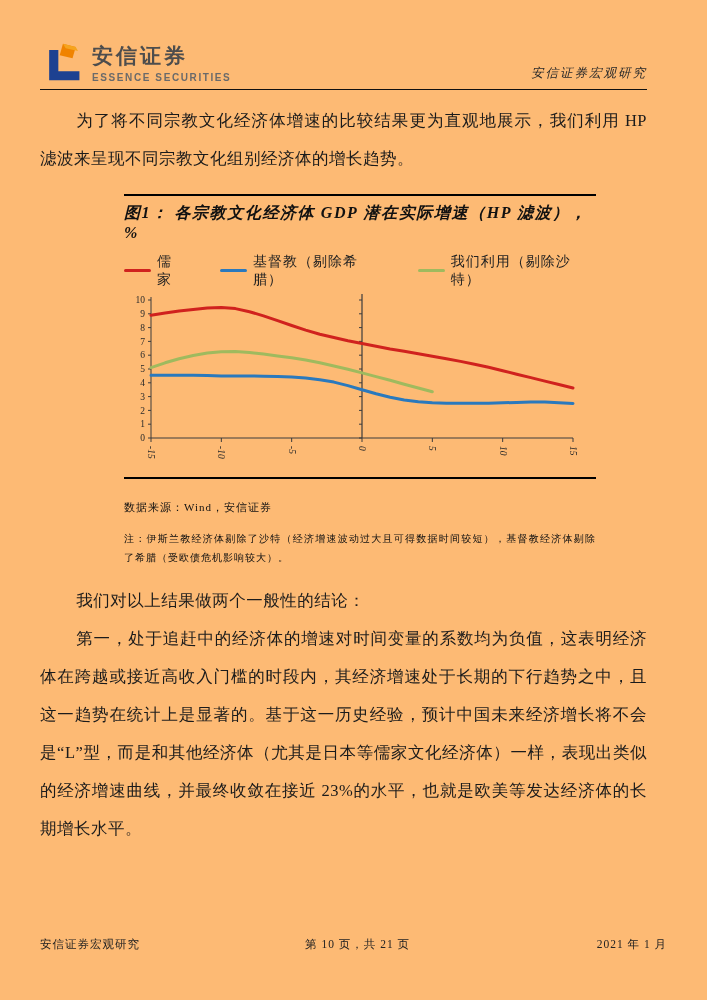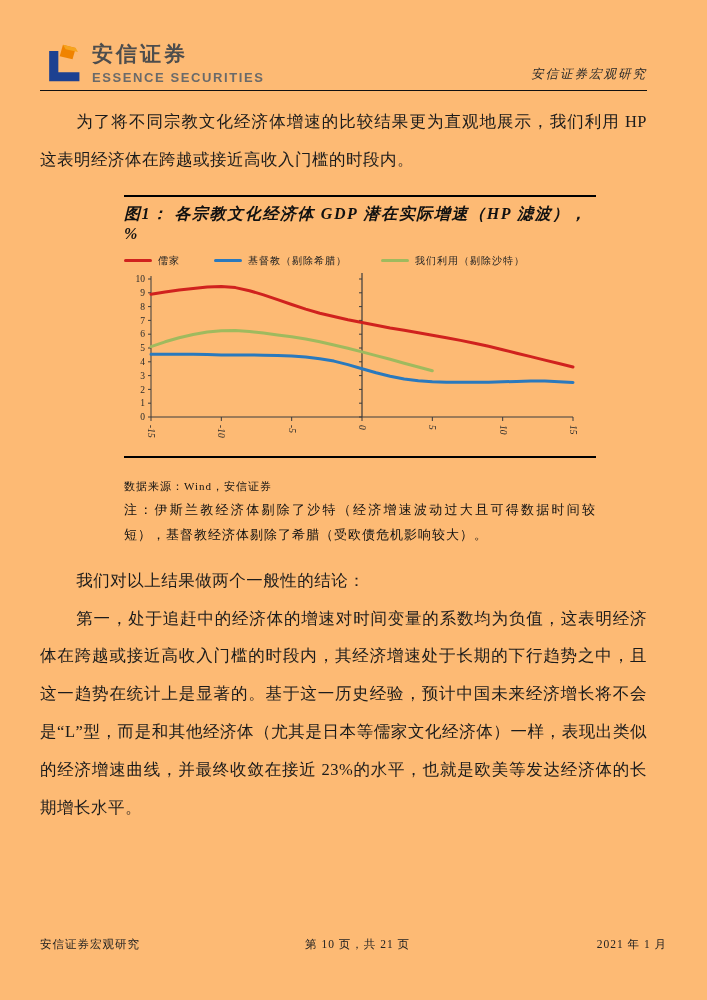--- a/index.html
+++ b/index.html
@@ -20,21 +20,21 @@
     display:flex; justify-content:space-between; align-items:flex-end;
     border-bottom:1.5px solid #111;
     padding-bottom:5px;
   }
   .brand { display:flex; align-items:center; gap:8px; }
   .brand-text .cn {
     font-size:21px; letter-spacing:3px; color:#4d4d4d; font-weight:600;
     font-family:"Liberation Sans", sans-serif;
   }
   .brand-text .en {
-    font-size:13px; letter-spacing:1.6px; color:#6a6a6a; font-weight:bold;
+    font-size:10px; letter-spacing:1.6px; color:#6a6a6a; font-weight:bold;
     font-family:"Liberation Sans", sans-serif; margin-top:2px;
   }
   .header-right {
     font-size:12.5px; color:#2a2a2a; letter-spacing:2px;
     font-style:italic;
     padding-bottom:2px;
   }
 
   
   .para {
@@ -45,28 +45,28 @@
   .para.intro2 { margin-top:14px; }
 
   
   .figure { width:472px; margin:16px 0 0 84px; }
   .figure-top { border-top:2px solid #000; padding-top:7px; }
   .figure-title {
     font-size:16px; font-weight:bold; letter-spacing:1.6px; color:#111;font-style:italic;
   }
   .legend-row {
     display:flex; justify-content:flex-start; gap:34px;
-    margin:11px 0 0 0; font-size:10px; color:#222; letter-spacing:1px;
+    margin:11px 0 0 0; font-size:14px; color:#222; letter-spacing:1px;
   }
   .legend-item { display:flex; align-items:center; gap:6px; }
   .legend-swatch { width:28px; height:3px; border-radius:2px; background:#999; }
   .chart-wrap { margin-top:2px; }
   .figure-divider { border-top:2px solid #000; margin-top:2px; }
   .figure-source { font-size:11px; margin-top:21px; letter-spacing:1px; color:#111; }
-  .figure-note { font-size:13px; line-height:1.95; margin-top:3px; letter-spacing:1px; color:#111; text-align:justify; }
+  .figure-note { font-size:10px; line-height:1.95; margin-top:14px; letter-spacing:1px; color:#111; text-align:justify; }
 
   
   .footer {
     position:absolute; left:40px; right:40px; bottom:48px;
     display:flex; justify-content:space-between; align-items:baseline;
     font-size:11.5px; color:#222; letter-spacing:1px;
   }
   .footer .center { position:absolute; left:8px; right:0; text-align:center; }
   .footer .left, .footer .right { position:relative; z-index:1; background:transparent; }
 </style>
@@ -83,21 +83,21 @@
         <path d="M25 4 L39 7.5 L41.5 12 L28 9 Z" fill="#f6a41e"></path>
       </svg>
       <div class="brand-text">
         <div class="cn">安信证券</div>
         <div class="en">ESSENCE SECURITIES</div>
       </div>
     </div>
     <div class="header-right">安信证券宏观研究</div>
   </div>
 
-  <p class="para first">为了将不同宗教文化经济体增速的比较结果更为直观地展示，我们利用 HP 这表明经济体在跨越或接近高收入门槛的时段内。</p>
+  <p class="para first">为了将不同宗教文化经济体增速的比较结果更为直观地展示，我们利用 HP 滤波来呈现不同宗教文化组别经济体的增长趋势。</p>
 
   <div class="figure">
     <div class="figure-top">
       <div class="figure-title">图1： 各宗教文化经济体 GDP 潜在实际增速（HP 滤波），%</div>
       <div class="legend-row">
         <div class="legend-item">
           <span class="legend-swatch" style="background: rgb(208, 34, 30);"></span>
           <span>儒家</span>
         </div>
         <div class="legend-item">

